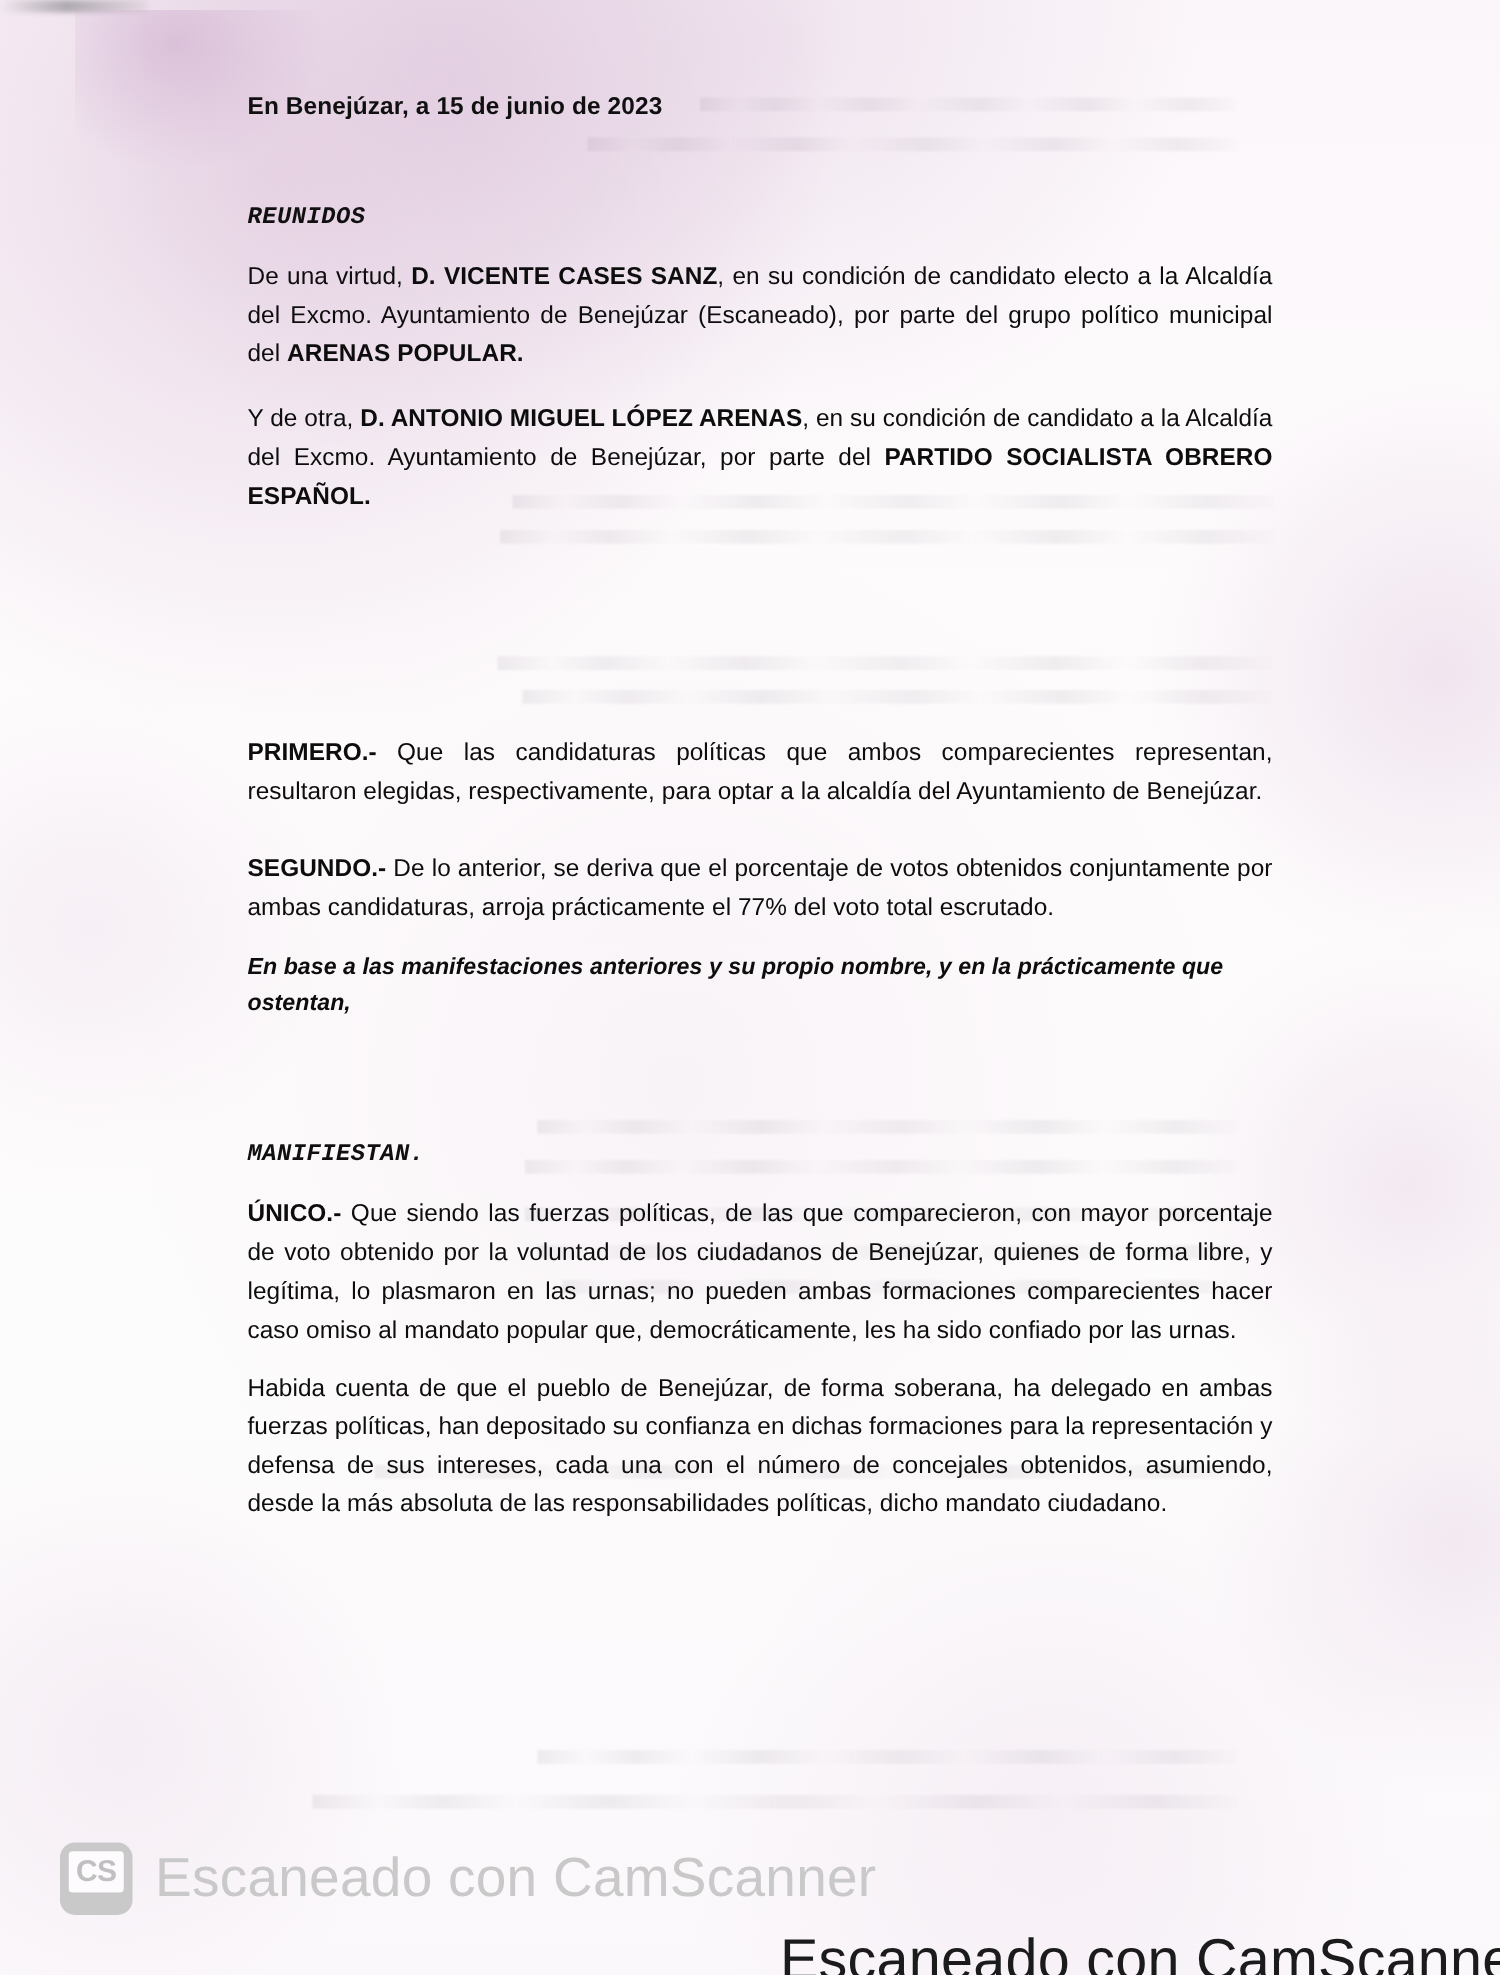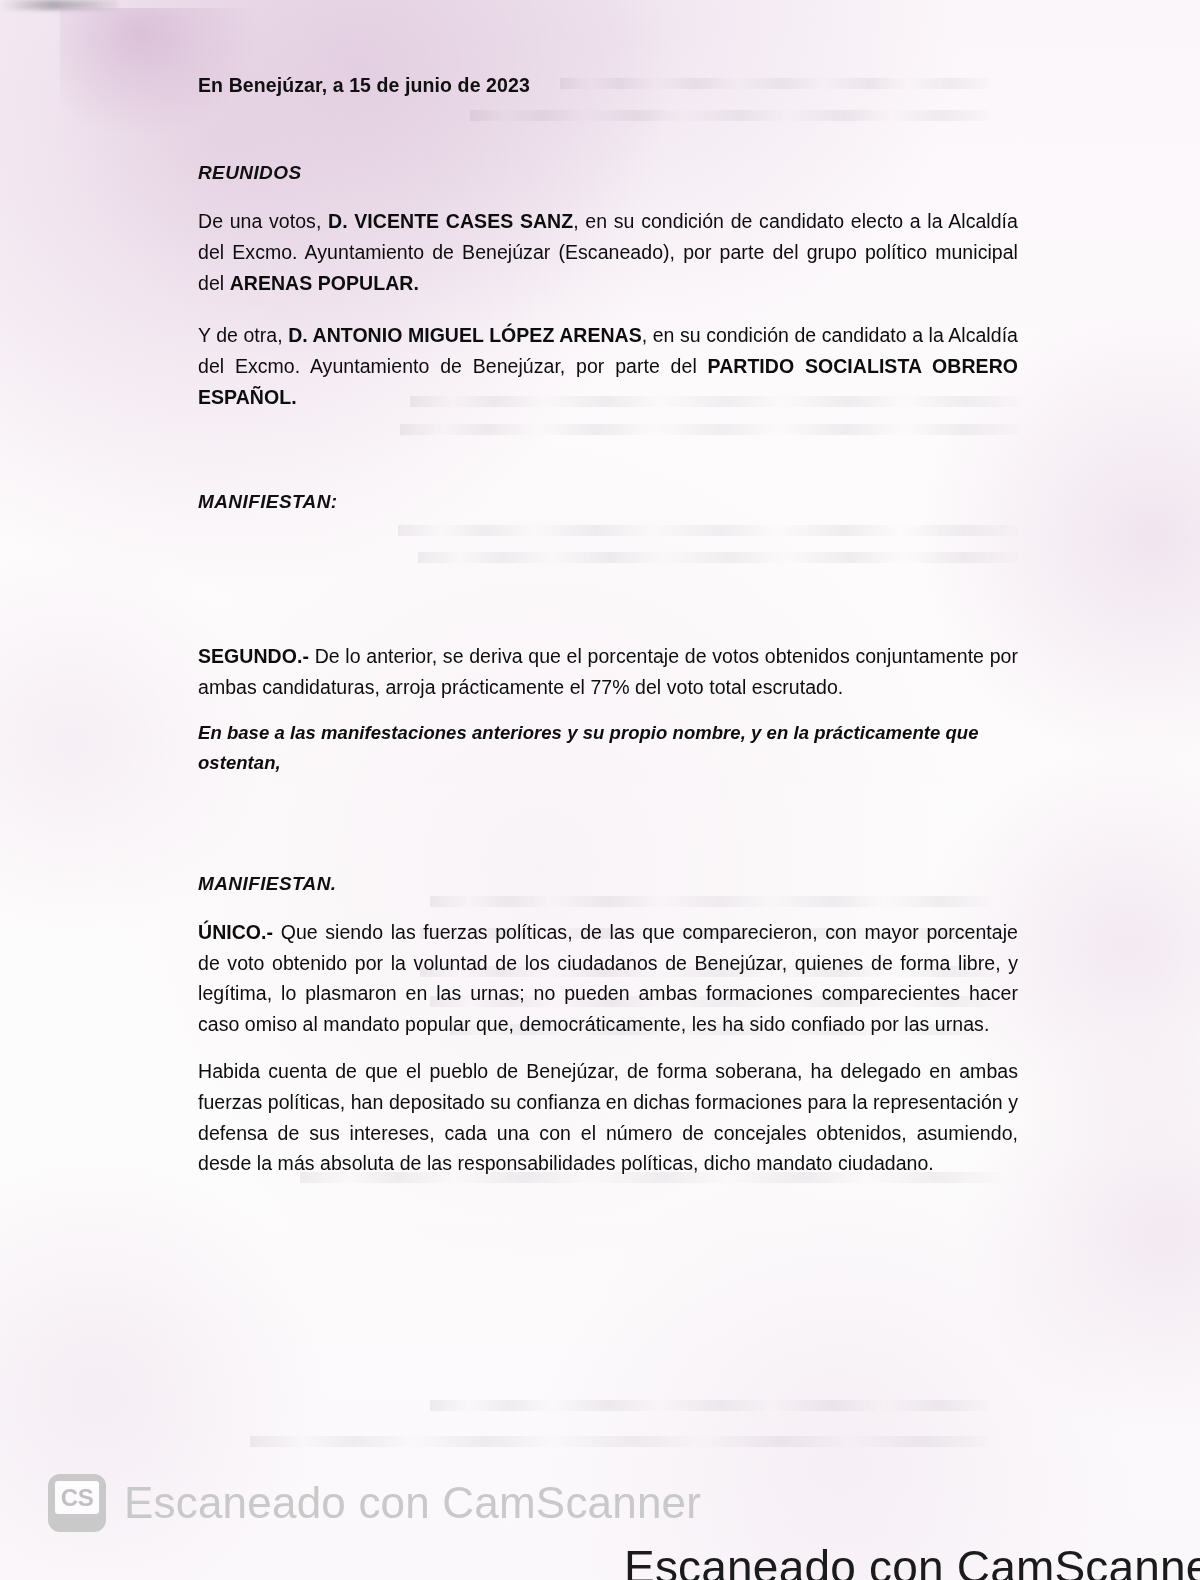--- a/index.html
+++ b/index.html
@@ -97,20 +97,21 @@
     top: 162px;
     width: 820px;
   }
 
   h2.heading {
     margin: 0;
     font-size: 19px;
     font-weight: 700;
     font-style: italic;
     letter-spacing: 0.4px;
+    font-family: Liberation Mono, monospace;
   }
 
   p.para {
     margin: 0;
     font-size: 19.5px;
     line-height: 1.58;
     text-align: justify;
     text-justify: inter-word;
     letter-spacing: 0.05px;
     color: #0d0d0d;
@@ -218,32 +219,32 @@
   <div class="doc">
 
     <div class="date-line">En Benejúzar, a 15 de junio de 2023</div>
 
     <div class="body-flow">
 
       <h2 class="heading">REUNIDOS</h2>
 
       <div class="sp-22"></div>
 
-      <p class="para"><span>De una votos, </span><b>D. VICENTE CASES SANZ</b><span>, en su condición de candidato electo a la Alcaldía del Excmo. Ayuntamiento de Benejúzar (Escaneado), por parte del grupo político municipal del </span><b>ARENAS POPULAR.</b></p>
+      <p class="para"><span>De una virtud, </span><b>D. VICENTE CASES SANZ</b><span>, en su condición de candidato electo a la Alcaldía del Excmo. Ayuntamiento de Benejúzar (Escaneado), por parte del grupo político municipal del </span><b>ARENAS POPULAR.</b></p>
 
       <div class="sp-22"></div>
 
       <p class="para"><span>Y de otra, </span><b>D. ANTONIO MIGUEL LÓPEZ ARENAS</b><span>, en su condición de candidato a la Alcaldía del Excmo. Ayuntamiento de Benejúzar, por parte del </span><b>PARTIDO SOCIALISTA OBRERO ESPAÑOL.</b></p>
 
       <div class="sp-78"></div>
 
-      <h2 class="heading">MANIFIESTAN:</h2>
 
       <div class="sp-96"></div>
 
+      <p class="para"><b>PRIMERO.-</b><span> Que las candidaturas políticas que ambos comparecientes representan, resultaron elegidas, respectivamente, para optar a la alcaldía del Ayuntamiento de Benejúzar.</span></p>
 
       <div class="sp-16"></div>
 
 
       <div class="sp-16"></div>
 
       <p class="para"><b>SEGUNDO.-</b><span> De lo anterior, se deriva que el porcentaje de votos obtenidos conjuntamente por ambas candidaturas, arroja prácticamente el 77% del voto total escrutado.</span></p>
 
       <div class="sp-16"></div>
 

